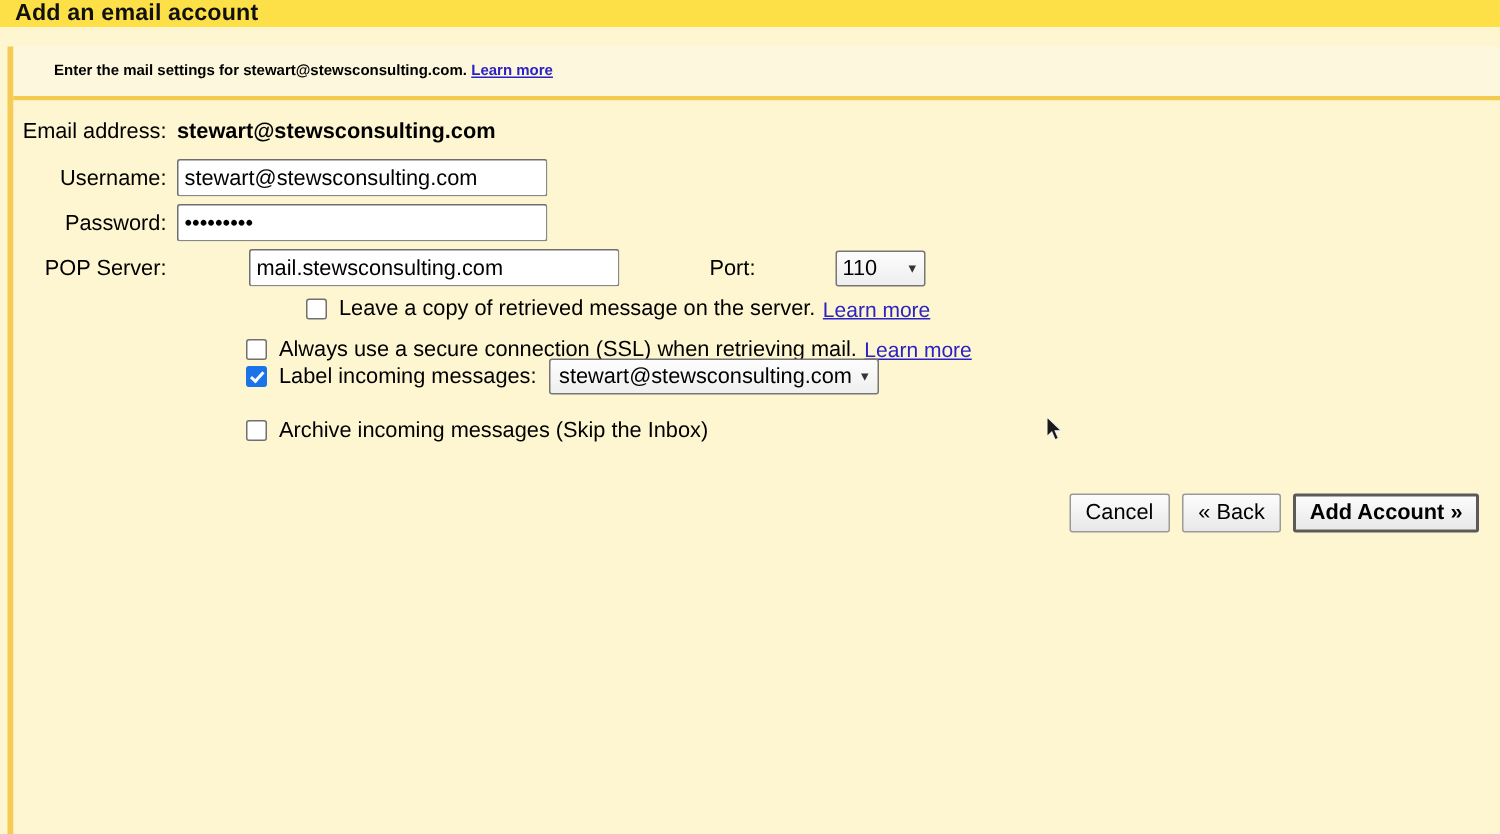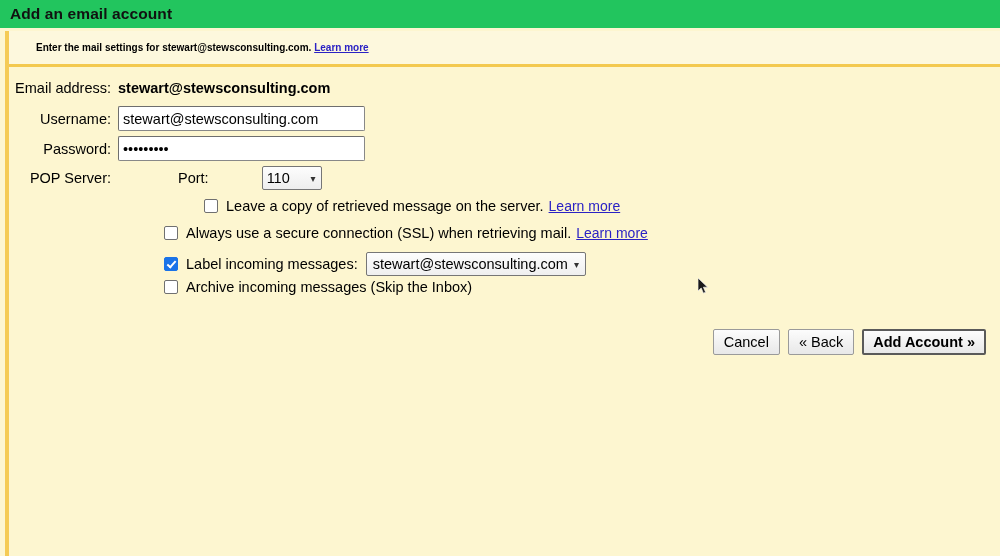--- a/index.html
+++ b/index.html
@@ -12,22 +12,22 @@
     overflow: hidden;
     background: #fdf6d0;
     font-family: "Liberation Sans", sans-serif;
     font-size: 14px;
     color: #000;
     position: relative;
   }
 
   
   #titlebar {
-    height: 28px;
-    background: #22c55e;
+    height: 18px;
+    background: #fde047;
     display: flex;
     align-items: center;
     padding-left: 10px;
     box-sizing: border-box;
   }
   #title-text {
     font-size: 15.5px;
     font-weight: bold;
     color: #111;
     letter-spacing: 0.1px;
@@ -266,40 +266,41 @@
     <input class="text-input" type="text" value="stewart@stewsconsulting.com" style="">
   </div>
 
   <div class="form-row" style="left:0px; top:69px;">
     <span class="field-label">Password:</span>
     <input class="text-input" type="text" value="•••••••••" style="">
   </div>
 
   <div class="form-row" style="left:0px; top:99px;gap:48px;">
     <span class="field-label">POP Server:</span>
+    <input class="text-input" type="text" value="mail.stewsconsulting.com" style="">
     <span class="port-label">Port:</span>
     <div class="port-select">
       <span>110</span>
       <span class="sel-caret">▾</span>
     </div>
   </div>
 
   <div class="check-row" style="top:131px;padding-left:40px;">
     <span class="cbox"></span>
     <span class="check-label">Leave a copy of retrieved message on the server.</span>
     <span class="learn-link" style="margin-left:5px; font-weight:normal;">Learn more</span>
   </div>
 
   <div class="check-row" style="top:158px;">
     <span class="cbox"></span>
     <span class="check-label">Always use a secure connection (SSL) when retrieving mail.</span>
     <span class="learn-link" style="margin-left:5px; font-weight:normal;">Learn more</span>
   </div>
 
-  <div class="check-row" style="top:185px;">
+  <div class="check-row" style="top:172px;">
     <span class="cbox checked"></span>
     <span class="check-label">Label incoming messages:</span>
     <div class="label-select">
       <span>stewart@stewsconsulting.com</span>
       <span class="sel-caret" style="padding-right:0; padding-left:6px;">▾</span>
     </div>
   </div>
 
   <div class="check-row" style="top:212px;">
     <span class="cbox"></span>

